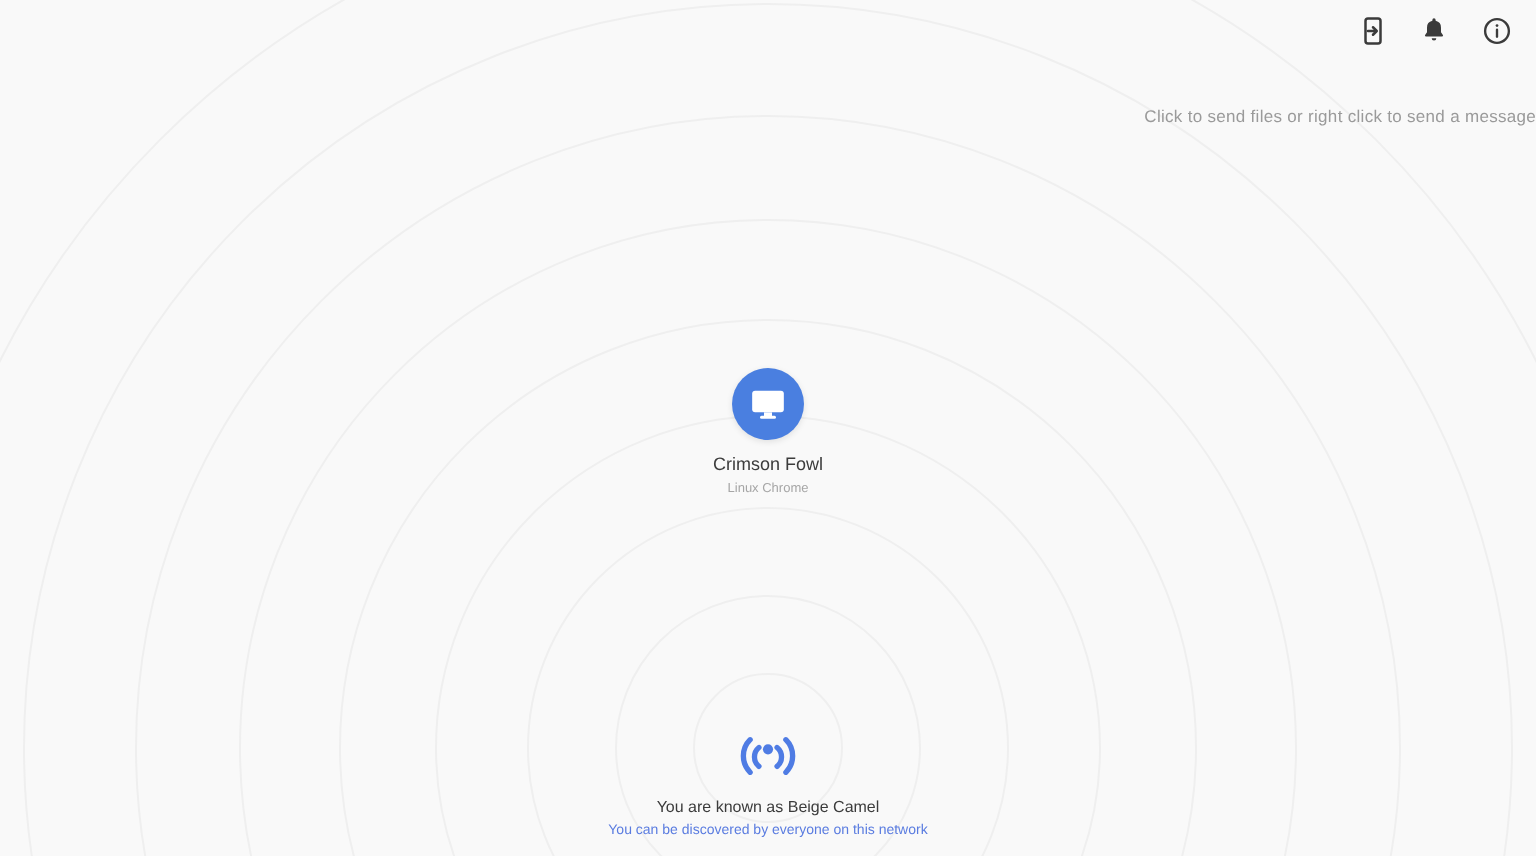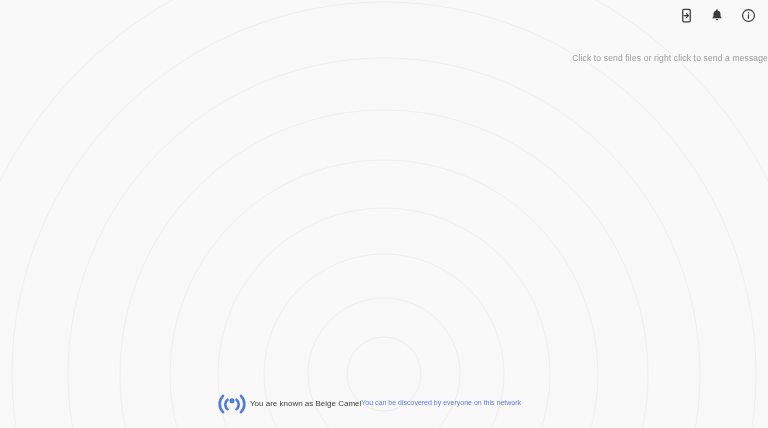--- a/index.html
+++ b/index.html
@@ -108,21 +108,21 @@
   }
 
   
   .self {
     position: absolute;
     left: 50%;
     bottom: 8px;
     transform: translateX(-50%);
     width: 340px;
     display: flex;
-    flex-direction: row;
+    flex-direction: column;
     align-items: center;
   }
   .self-badge {
     width: 36px;
     height: 36px;
     display: flex;
     align-items: center;
     justify-content: center;
     cursor: pointer;
   }
@@ -182,20 +182,33 @@
       <circle cx="12" cy="7.6" r="1.1" fill="currentColor" stroke="none"></circle>
     </svg>
   </span>
 
 </div>
 
 <div class="stage">
 
   <div class="instructions">Click to send files or right click to send a message</div>
 
+  <div class="peer">
+    <div class="peer-badge">
+      <span>
+        <svg width="20" height="20" viewBox="0 0 24 24" fill="#ffffff">
+          <rect x="2.5" y="4" width="19" height="13" rx="1.8"></rect>
+          <rect x="9.6" y="17" width="4.8" height="2.6"></rect>
+          <rect x="7.2" y="19" width="9.6" height="1.9" rx="0.9"></rect>
+        </svg>
+      </span>
+    </div>
+    <div class="peer-name">Crimson Fowl</div>
+    <div class="peer-device">Linux Chrome</div>
+  </div>
 
   <div class="self">
     <div class="self-badge">
       <svg width="32" height="32" viewBox="0 0 24 24" fill="none" stroke="#4f7ce4" stroke-width="2" stroke-linecap="round">
         <circle cx="12" cy="11" r="1.9" fill="#4f7ce4" stroke="none"></circle>
         <path d="M8.6 17.4a4.6 4.6 0 0 1 0-7.1"></path>
         <path d="M15.4 17.4a4.6 4.6 0 0 0 0-7.1"></path>
         <path d="M5.3 19.6a8.6 8.6 0 0 1 0-12.2"></path>
         <path d="M18.7 19.6a8.6 8.6 0 0 0 0-12.2"></path>
       </svg>

